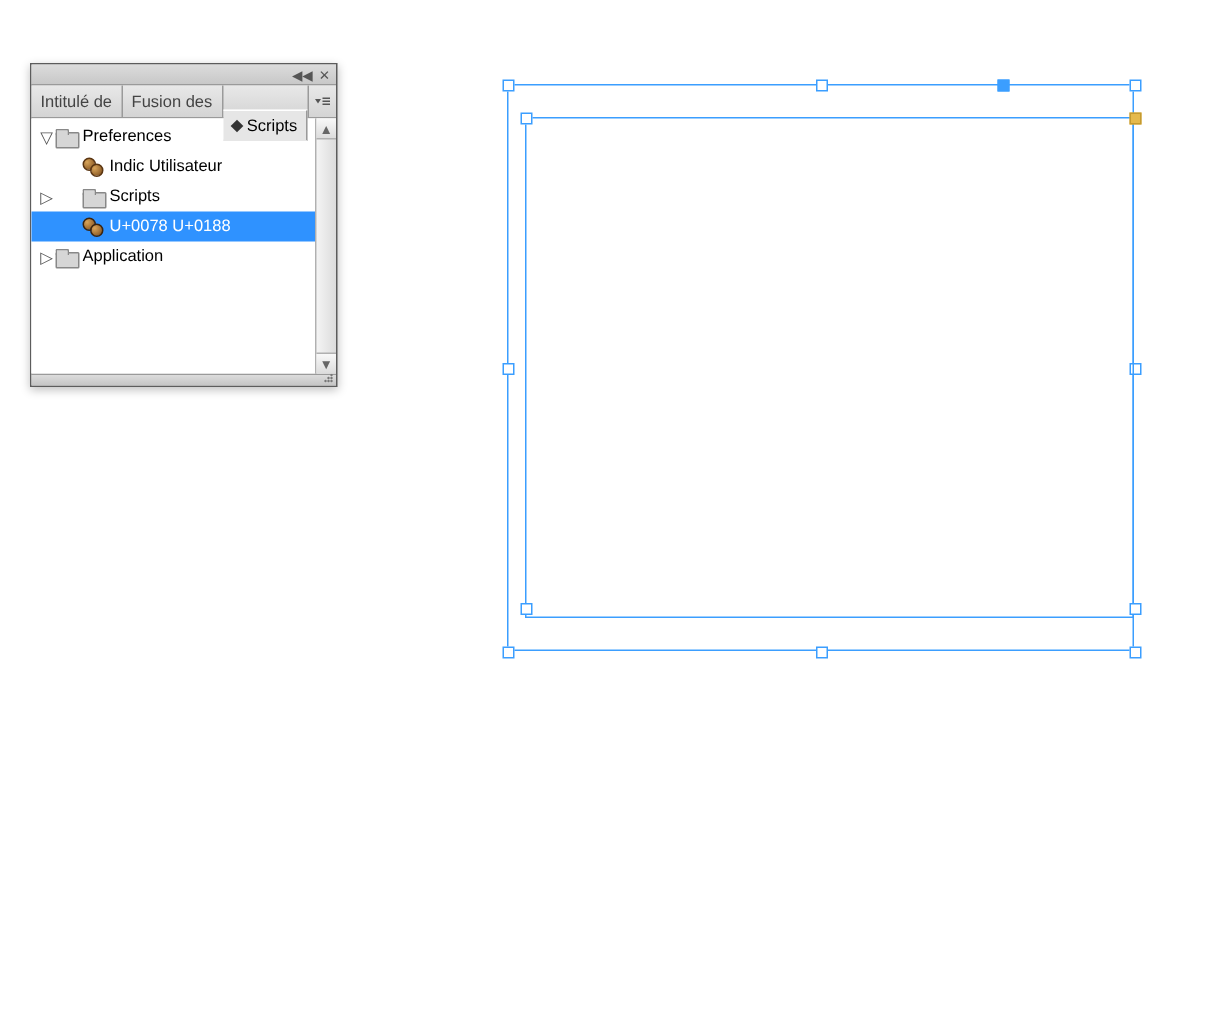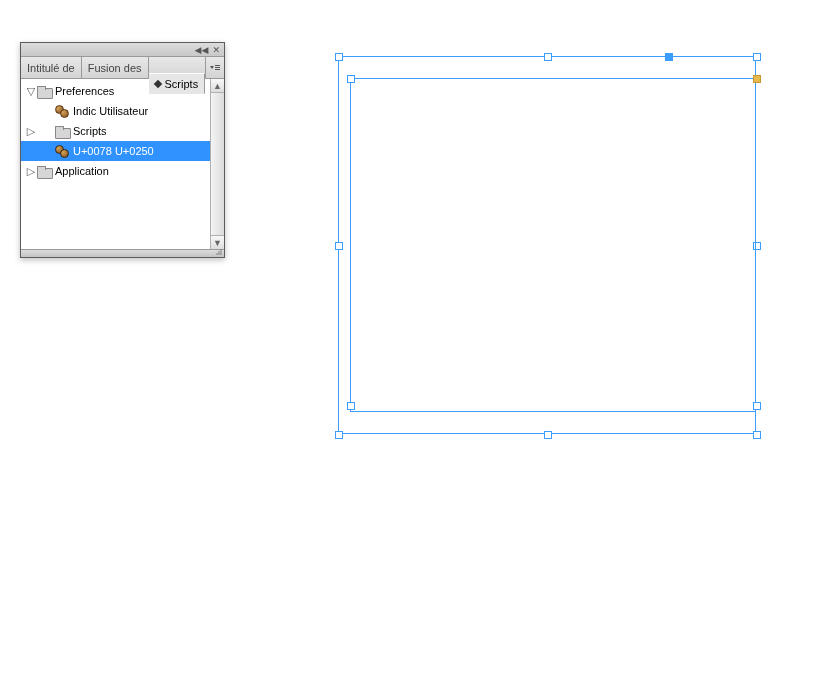--- a/index.html
+++ b/index.html
@@ -249,21 +249,21 @@
         <div class="row">
           <span class="disclosure">▷</span>
           <span class="indent" style="width: 18px;"></span>
           <span class="folder-icon"></span>
           <span class="label">Scripts</span>
         </div>
         <div class="row selected">
           <span class="disclosure"></span>
           <span class="indent" style="width: 18px;"></span>
           <span class="script-icon"></span>
-          <span class="label">U+0078 U+0250</span>
+          <span class="label">U+0078 U+0188</span>
         </div>
         <div class="row">
           <span class="disclosure">▷</span>
           <span class="indent" style="width: 0px;"></span>
           <span class="folder-icon"></span>
           <span class="label">Application</span>
         </div>
       </div>
     <div class="vscroll">
       <div class="arrow up">▲</div>

